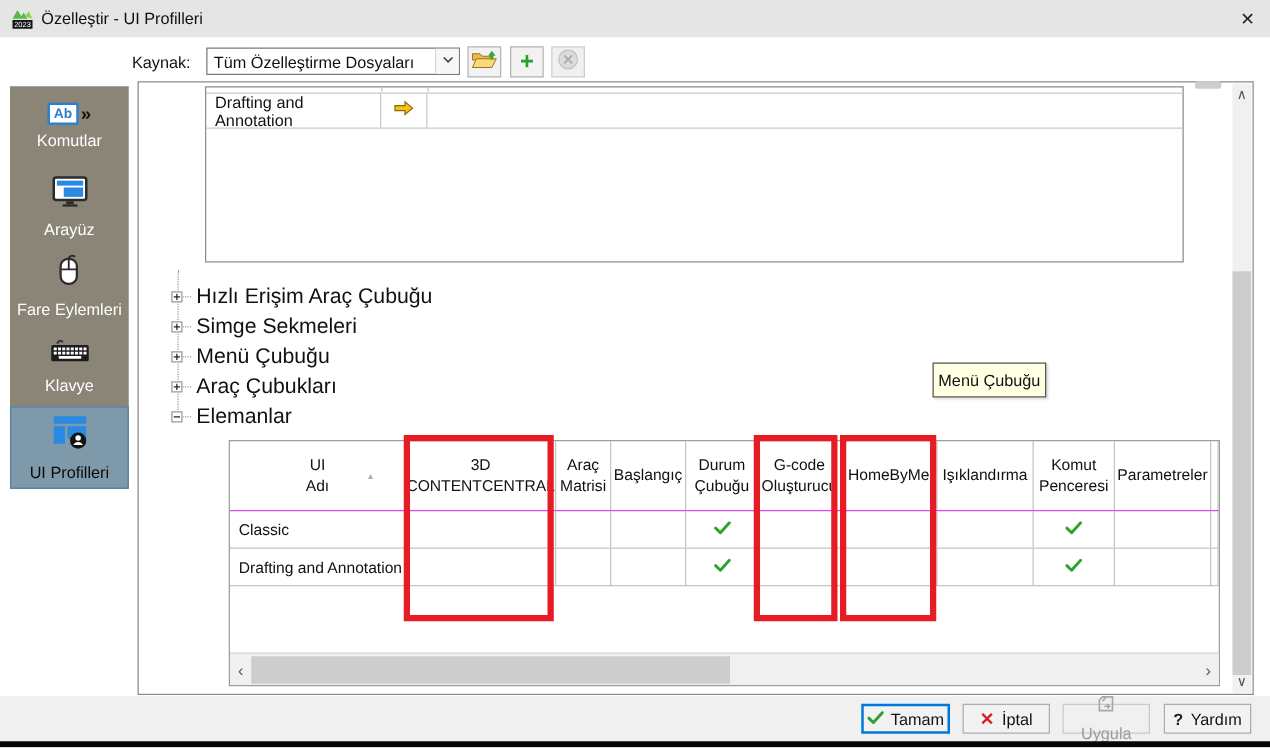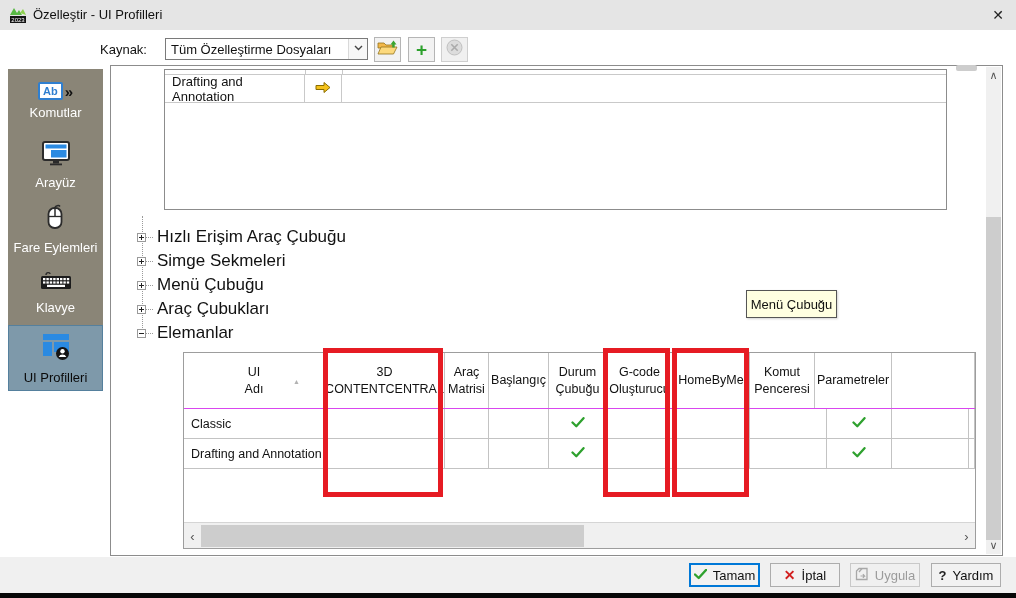--- a/index.html
+++ b/index.html
@@ -7,21 +7,21 @@
   .window { position:relative; width:1016px; height:598px; background:#fff; overflow:hidden; }
 
   
   .titlebar { position:absolute; left:0; top:0; width:1016px; height:30px; background:#e5e5e5; }
   .title-icon { position:absolute; left:8px; top:6px; width:20px; height:18px; }
   .title-text { position:absolute; left:33px; top:7px; font-size:13px; color:#111; }
   .close-btn { position:absolute; right:9px; top:6px; width:18px; height:18px; text-align:center; font-size:14px; color:#222; line-height:18px; cursor:pointer; }
 
   
   .toolbar { position:absolute; left:0; top:30px; width:1016px; height:34px; background:#fff; }
-  .src-label { position:absolute; left:100px; top:12px; width:58px; text-align:left; font-size:13px; color:#111; }
+  .src-label { position:absolute; left:100px; top:12px; width:58px; text-align:center; font-size:13px; color:#111; }
   .combo { position:absolute; left:165px; top:8px; width:203px; height:22px; border:1px solid #7a7a7a; background:#fff; font-size:13px; }
   .combo-text { position:absolute; left:5px; top:3px; color:#111; white-space:nowrap; }
   .combo-btn { position:absolute; right:0; top:0; width:19px; height:20px; border-left:1px solid #d9d9d9; background:#f7f7f7; text-align:center; }
   .combo-btn svg { margin-top:6px; }
   .tb-btn { position:absolute; top:7px; width:27px; height:25px; border:1px solid #b5b5b5; background:#f2f2f2; display:flex; align-items:center; justify-content:center; }
   .tb-btn.disabled { border-color:#cfcfcf; background:#f0f0f0; }
   .plus-glyph { color:#2ca02c; font-size:19px; font-weight:bold; line-height:19px; }
 
   
   .sidebar { position:absolute; left:8px; top:69px; width:95px; height:322px; background:#8a8577; display:flex; flex-direction:column; }
@@ -77,21 +77,21 @@
   
   .vscroll { position:absolute; right:1px; top:1px; bottom:1px; width:15px; background:#f0f0f0; }
   .vs-arrow { position:absolute; left:0; width:15px; height:17px; display:flex; align-items:center; justify-content:center; color:#555; font-size:11px; }
   .vs-thumb { position:absolute; left:0; top:150px; width:15px; height:323px; background:#cdcdcd; }
   .top-scroll-frag { position:absolute; left:845px; top:-1px; width:21px; height:6px; background:#cdcdcd; border-radius:2px; }
 
   
   .footer { position:absolute; left:0; top:557px; width:1016px; height:36px; background:#f0f0f0; }
   .btn { position:absolute; top:6px; height:24px; background:#f2f2f2; border:1px solid #adadad; display:flex; align-items:center; justify-content:center; gap:6px; font-size:13px; color:#111; cursor:pointer; }
   .btn.default { border:2px solid #0078d7; }
-  .btn.disabled { border-color:#c9c9c9; background:#f0f0f0; color:#9b9b9b; cursor:default; }
+  .btn.disabled { border-color:#c9c9c9; background:#f0f0f0; color:#9b9b9b; cursor:default;flex-direction:column; }
   .glyph-x { color:#d21f1f; font-weight:bold; font-size:14px; }
   .glyph-q { font-weight:bold; font-size:13px; color:#222; }
   .black-strip { position:absolute; left:0; top:593px; width:1016px; height:5px; background:#070707; }
 </style>
 </head>
 <body>
 
 <div class="window">
 
   <div class="titlebar">
@@ -264,20 +264,21 @@
           <div class="et-hcell" style="width: 120px;"><span>3D
 CONTENTCENTRAL</span></div>
           <div class="et-hcell" style="width: 44px;"><span>Araç
 Matrisi</span></div>
           <div class="et-hcell" style="width: 60px;"><span>Başlangıç</span></div>
           <div class="et-hcell" style="width: 58px;"><span>Durum
 Çubuğu</span></div>
           <div class="et-hcell" style="width: 66px;"><span>G-code
 Oluşturucu</span></div>
           <div class="et-hcell" style="width: 77px;"><span>HomeByMe</span></div>
+          <div class="et-hcell" style="width: 77px;"><span>Işıklandırma</span></div>
           <div class="et-hcell" style="width: 65px;"><span>Komut
 Penceresi</span></div>
           <div class="et-hcell" style="width: 77px;"><span>Parametreler</span></div>
           <div class="et-hcell et-fill"></div>
         </div>
       <div id="et-body">
           <div class="et-row">
             <div class="et-cell name" style="width: 141px;">Classic</div>
             <div class="et-cell" style="width: 120px;"></div>
             <div class="et-cell" style="width: 44px;"></div>

